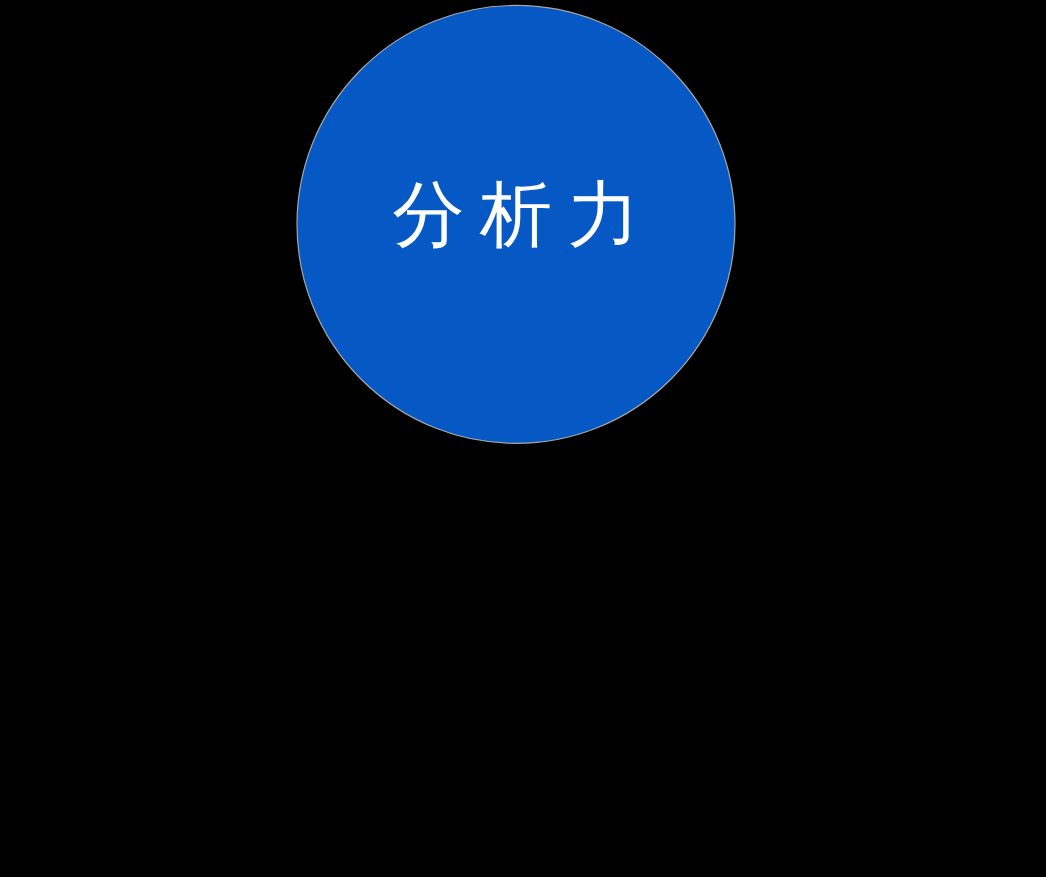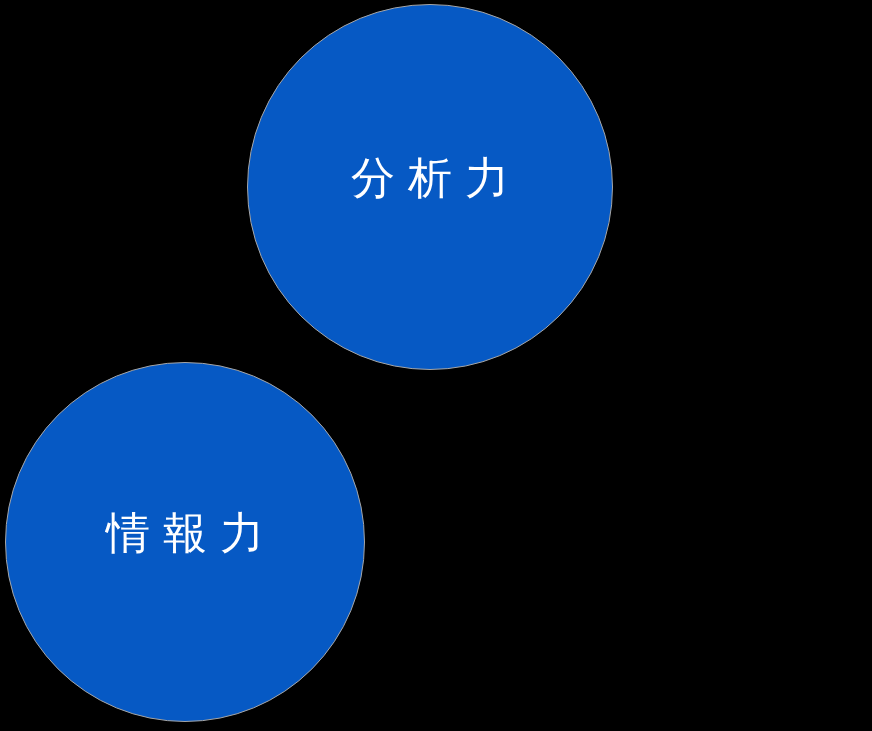--- a/index.html
+++ b/index.html
@@ -38,38 +38,34 @@
     height: 360px;
   }
   .circle-bottom-right {
     left: 507px;
     top: 365px;
     width: 360px;
     height: 360px;
   }
   .circle-label {
     color: var(--text-color, #FFFFFF);
-    font-size: 44px;
+    font-size: 60px;
     font-weight: 400;
     letter-spacing: 13px;
     margin-right: -13px; 
     white-space: nowrap;
     line-height: 1;
     transform: translateY(-8px);
     user-select: none;
-    font-family: Liberation Serif, serif;
   }
 </style>
 </head>
 <body>
 
 <div class="canvas">
 
   <div class="circle circle-top">
     <span class="circle-label">分析力</span>
   </div>
 
-  <div class="circle circle-bottom-left">
-    <span class="circle-label">情報力</span>
-  </div>
 
 
 </div>
 
 </body></html>

